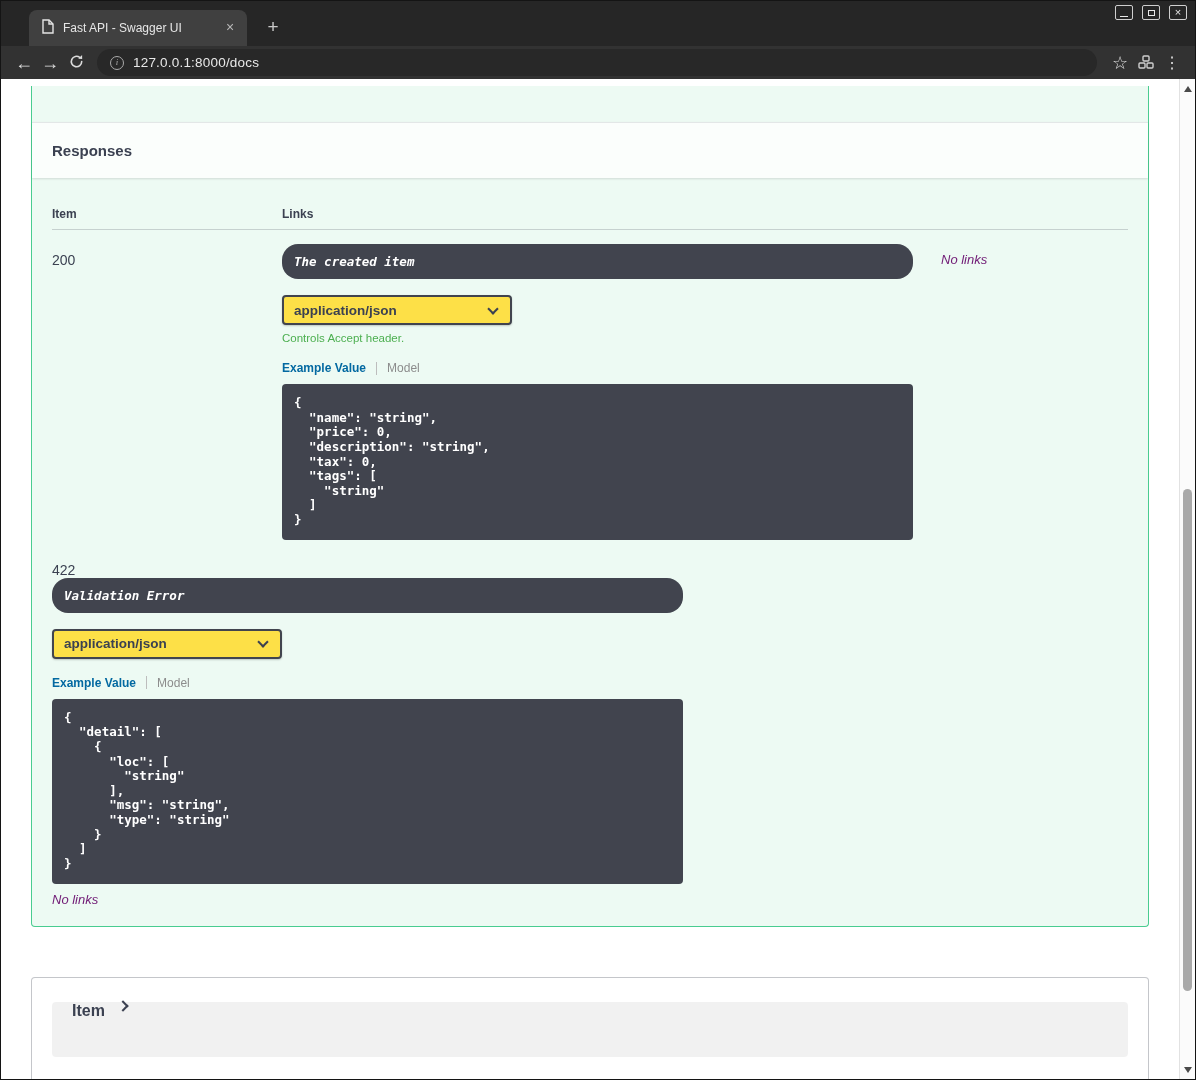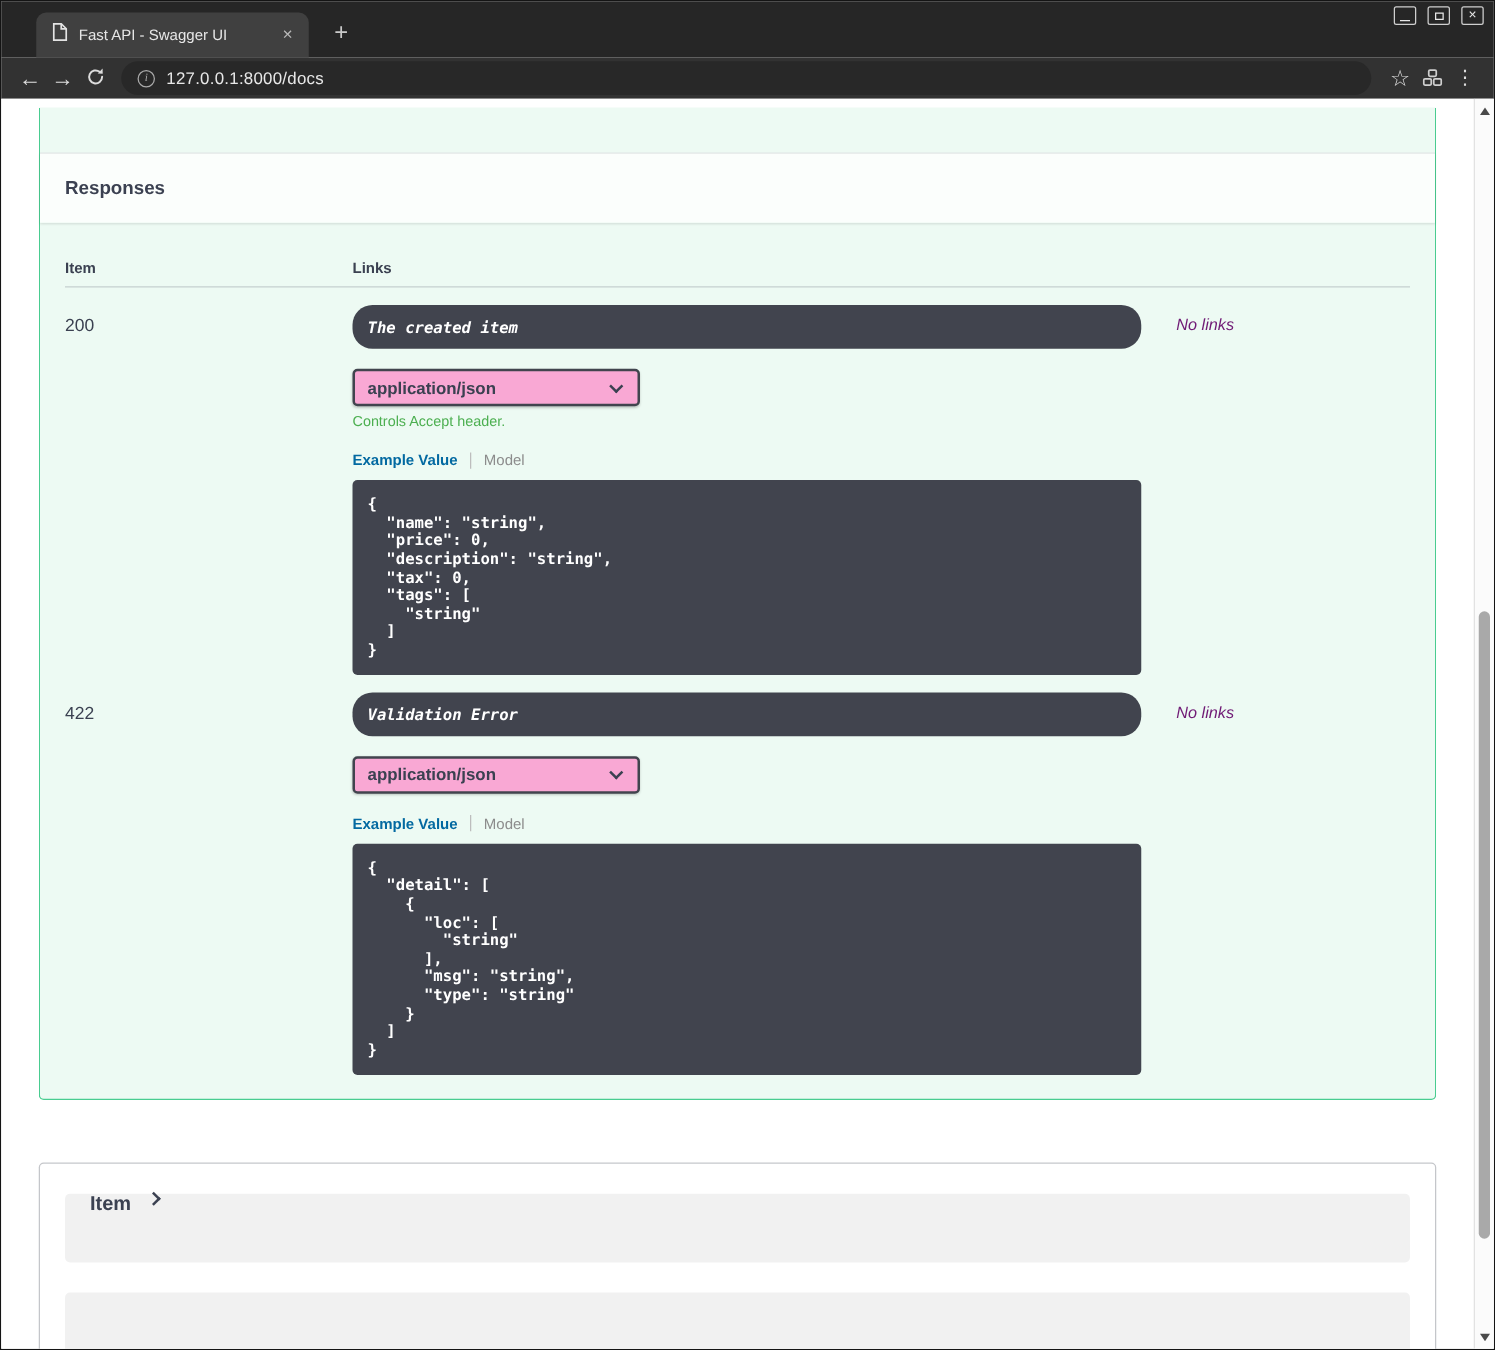--- a/index.html
+++ b/index.html
@@ -41,27 +41,27 @@
   .section-header h4 { font-size:15px; font-weight:700; color:#3b4151; }
 
   .responses-table { padding:0 20px 19px 20px; }
   .thead { display:flex; padding:29px 0 8px 0; border-bottom:1px solid rgba(59,65,81,.22);
            font-size:12px; font-weight:700; color:#3b4151; }
   .c-code { width:230px; flex:none; }
   .c-desc { flex:1; min-width:0; }
   .c-links { width:187px; flex:none; }
 
   .rrow { display:flex; padding-top:14px; }
-  .rrow + .rrow { margin-top:0; }
+  .rrow + .rrow { margin-top:0;flex-direction:column; }
   .code-val { font-size:14px; color:#3b4151; padding-top:8px; }
   .links-val { font-size:13px; font-style:italic; color:#701a75; padding-top:8px; }
 
   .desc-box { width:631px; background:#41444e; color:#fff; border-radius:16px; padding:10px 12px;
               font-family:"DejaVu Sans Mono", monospace; font-style:italic; font-weight:700; font-size:12.5px; }
-  .ct-select { margin-top:16px; width:230px; height:30px; background:#f9a8d4; border:2px solid #41444e; border-radius:4px;
+  .ct-select { margin-top:16px; width:230px; height:30px; background:#fde047; border:2px solid #41444e; border-radius:4px;
                box-shadow:0 1px 2px rgba(0,0,0,.2); display:flex; align-items:center; justify-content:space-between;
                padding:0 13px 0 10px; font-size:13.5px; font-weight:700; color:#3b4151; cursor:pointer; }
   .controls-hint { margin-top:7px; font-size:11.5px; color:#4caf50; }
   .ex-tabs { margin-top:17px; display:flex; align-items:center; }
   .ex-tab { font-size:12px; font-weight:700; color:#0369a1; cursor:pointer; }
   .ex-tab.inactive { color:#8c8c8c; font-weight:400; }
   .tab-sep { width:1px; height:13px; background:#bdbdbd; margin:0 10px; }
   .codeblock { margin-top:9px; width:631px; background:#41444e; color:#fff; border-radius:4px; padding:12px;
                font-family:"DejaVu Sans Mono", monospace; font-size:12.5px; font-weight:600; line-height:1.17;
                white-space:pre; }

